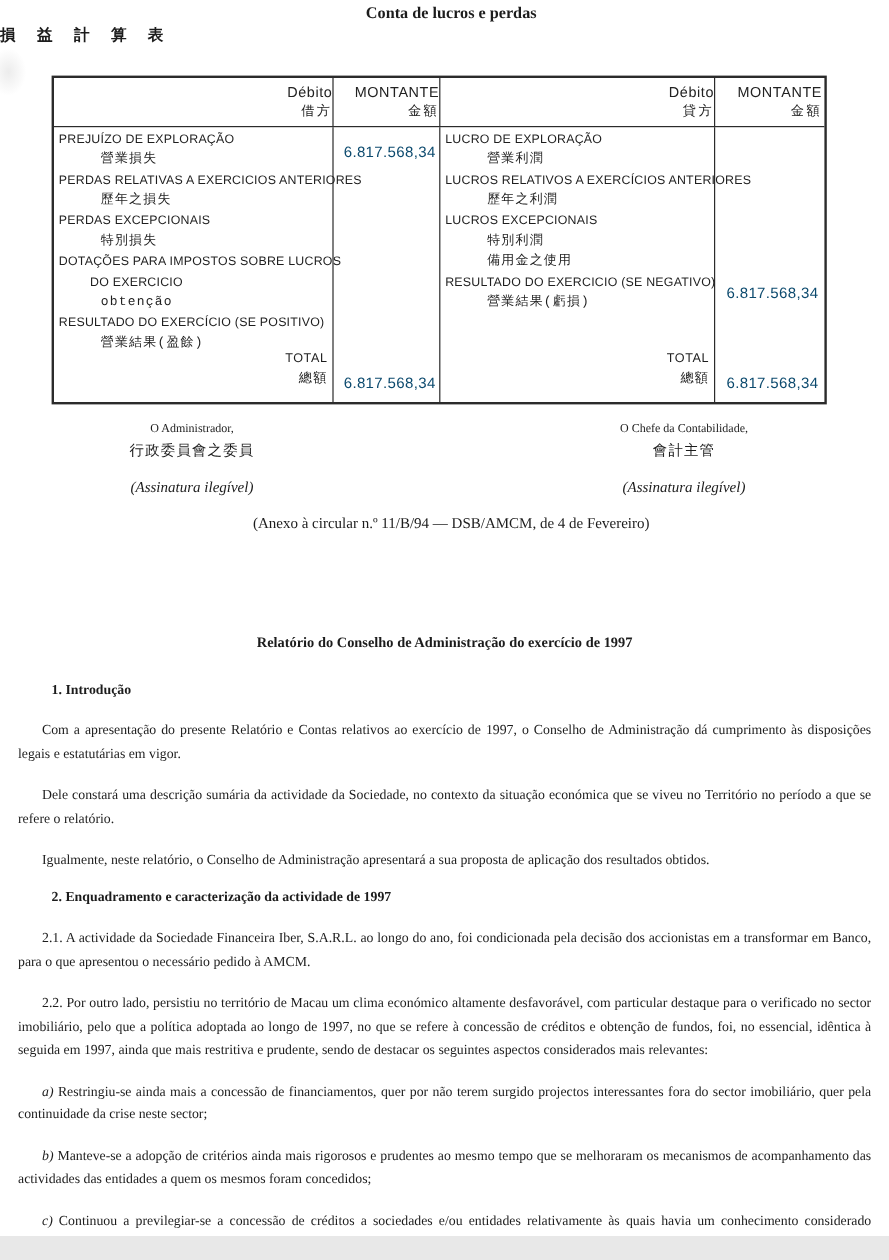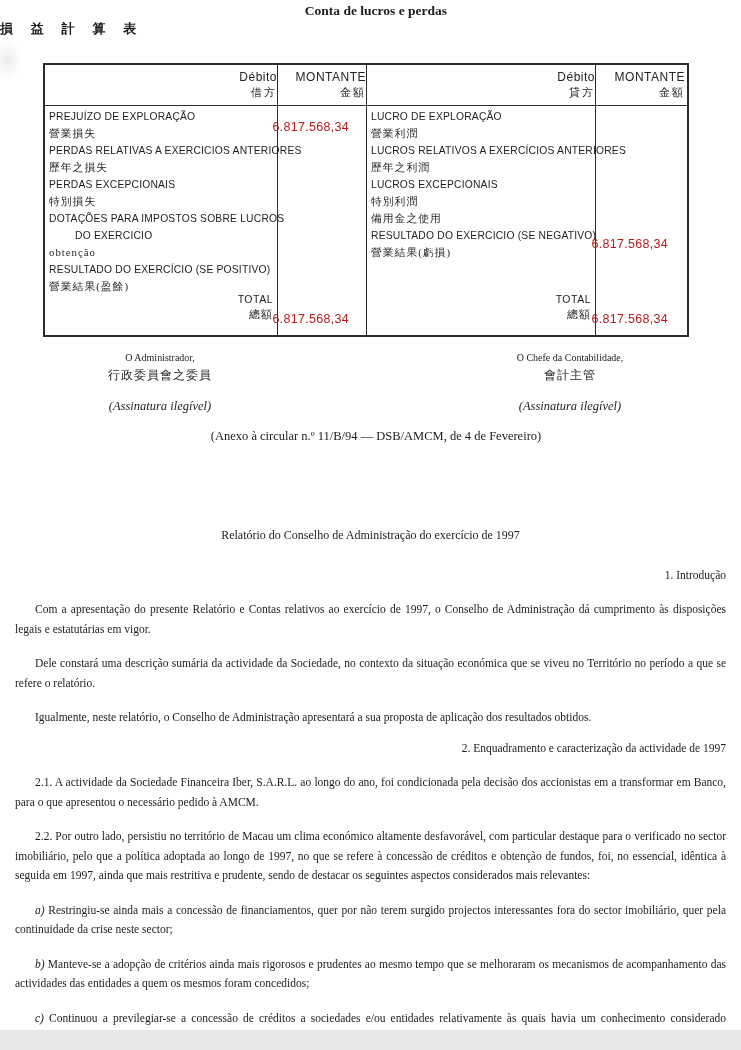--- a/index.html
+++ b/index.html
@@ -41,45 +41,45 @@
     display:flex;flex-direction:column;justify-content:center;gap:1px;}
   .pl-head > div:last-child{border-right:none;}
   .hd-pt{font-size:12px;letter-spacing:.5px;color:#222;}
   .hd-zh{font-size:11px;font-family:"DejaVu Sans", sans-serif;letter-spacing:2px;color:#222;}
   .pl-body{display:grid;grid-template-columns:233px 89px 229px 89px;flex:1;}
   .pl-body > div{border-right:1px solid #2b2b2b;position:relative;box-sizing:border-box;}
   .pl-body > div:last-child{border-right:none;}
   .cell-items{padding:2px 3px 0 4px;}
   .li{font-size:10.3px;line-height:17px;white-space:nowrap;
     letter-spacing:.2px;color:#1e1e1e;}
-  .li.zh{font-family:Liberation Serif, serif;font-size:10.8px;letter-spacing:1px;}
+  .li.zh{font-family:Liberation Mono, monospace;font-size:10.8px;letter-spacing:1px;margin-left:35px;}
   .li.cont{padding-left:26px;}
-  .amount{position:absolute;right:17px;font-size:12.5px;letter-spacing:.3px;
-    color:#b91c1c;font-family:"Liberation Sans", sans-serif;}
+  .amount{position:absolute;right:3px;font-size:12.5px;letter-spacing:.3px;
+    color:#0c4a6e;font-family:"Liberation Sans", sans-serif;}
   .amt-debit{top:14px;}
   .amt-credit{top:131px;}
   .total-block{position:absolute;right:4px;bottom:12px;text-align:right;}
   .total-pt{font-size:10.5px;line-height:15px;letter-spacing:.5px;}
   .total-zh{font-size:11px;line-height:16px;font-family:"DejaVu Sans", sans-serif;letter-spacing:1px;}
   .amt-total{bottom:9px;top:auto;}
 
   
   .sig-left{position:absolute;top:349px;left:55px;width:210px;text-align:center;}
   .sig-right{position:absolute;top:349px;left:435px;width:270px;text-align:center;}
   .sig-title{font-size:10px;line-height:17px;}
   .sig-zh{font-size:12px;line-height:18px;font-family:"DejaVu Sans", sans-serif;letter-spacing:1px;}
   .sig-note{font-size:12.5px;font-style:italic;margin-top:15px;}
   .annex-note{position:absolute;top:429px;left:0;width:100%;
     text-align:center;font-size:12.5px;}
 
   
   .report{position:absolute;top:526px;left:15px;width:711px;
     font-size:11.5px;line-height:19.5px;text-align:justify;}
-  .rep-title{text-align:center;font-weight:normal;font-size:12px;margin:0 0 20px 0;}
-  .rep-h{font-weight:normal;margin:0 0 14px 13px;text-align:right;}
+  .rep-title{text-align:center;font-weight:bold;font-size:12px;margin:0 0 20px 0;}
+  .rep-h{font-weight:bold;margin:0 0 14px 28px;text-align:left;}
   .report p{margin:15px 0 11px 0;text-indent:20px;}
   .marker{font-style:italic;}
 </style>
 </head>
 <body>
 
 <div class="page">
   <div class="smudge smudge-a"></div>
   <div class="smudge smudge-b"></div>
 

